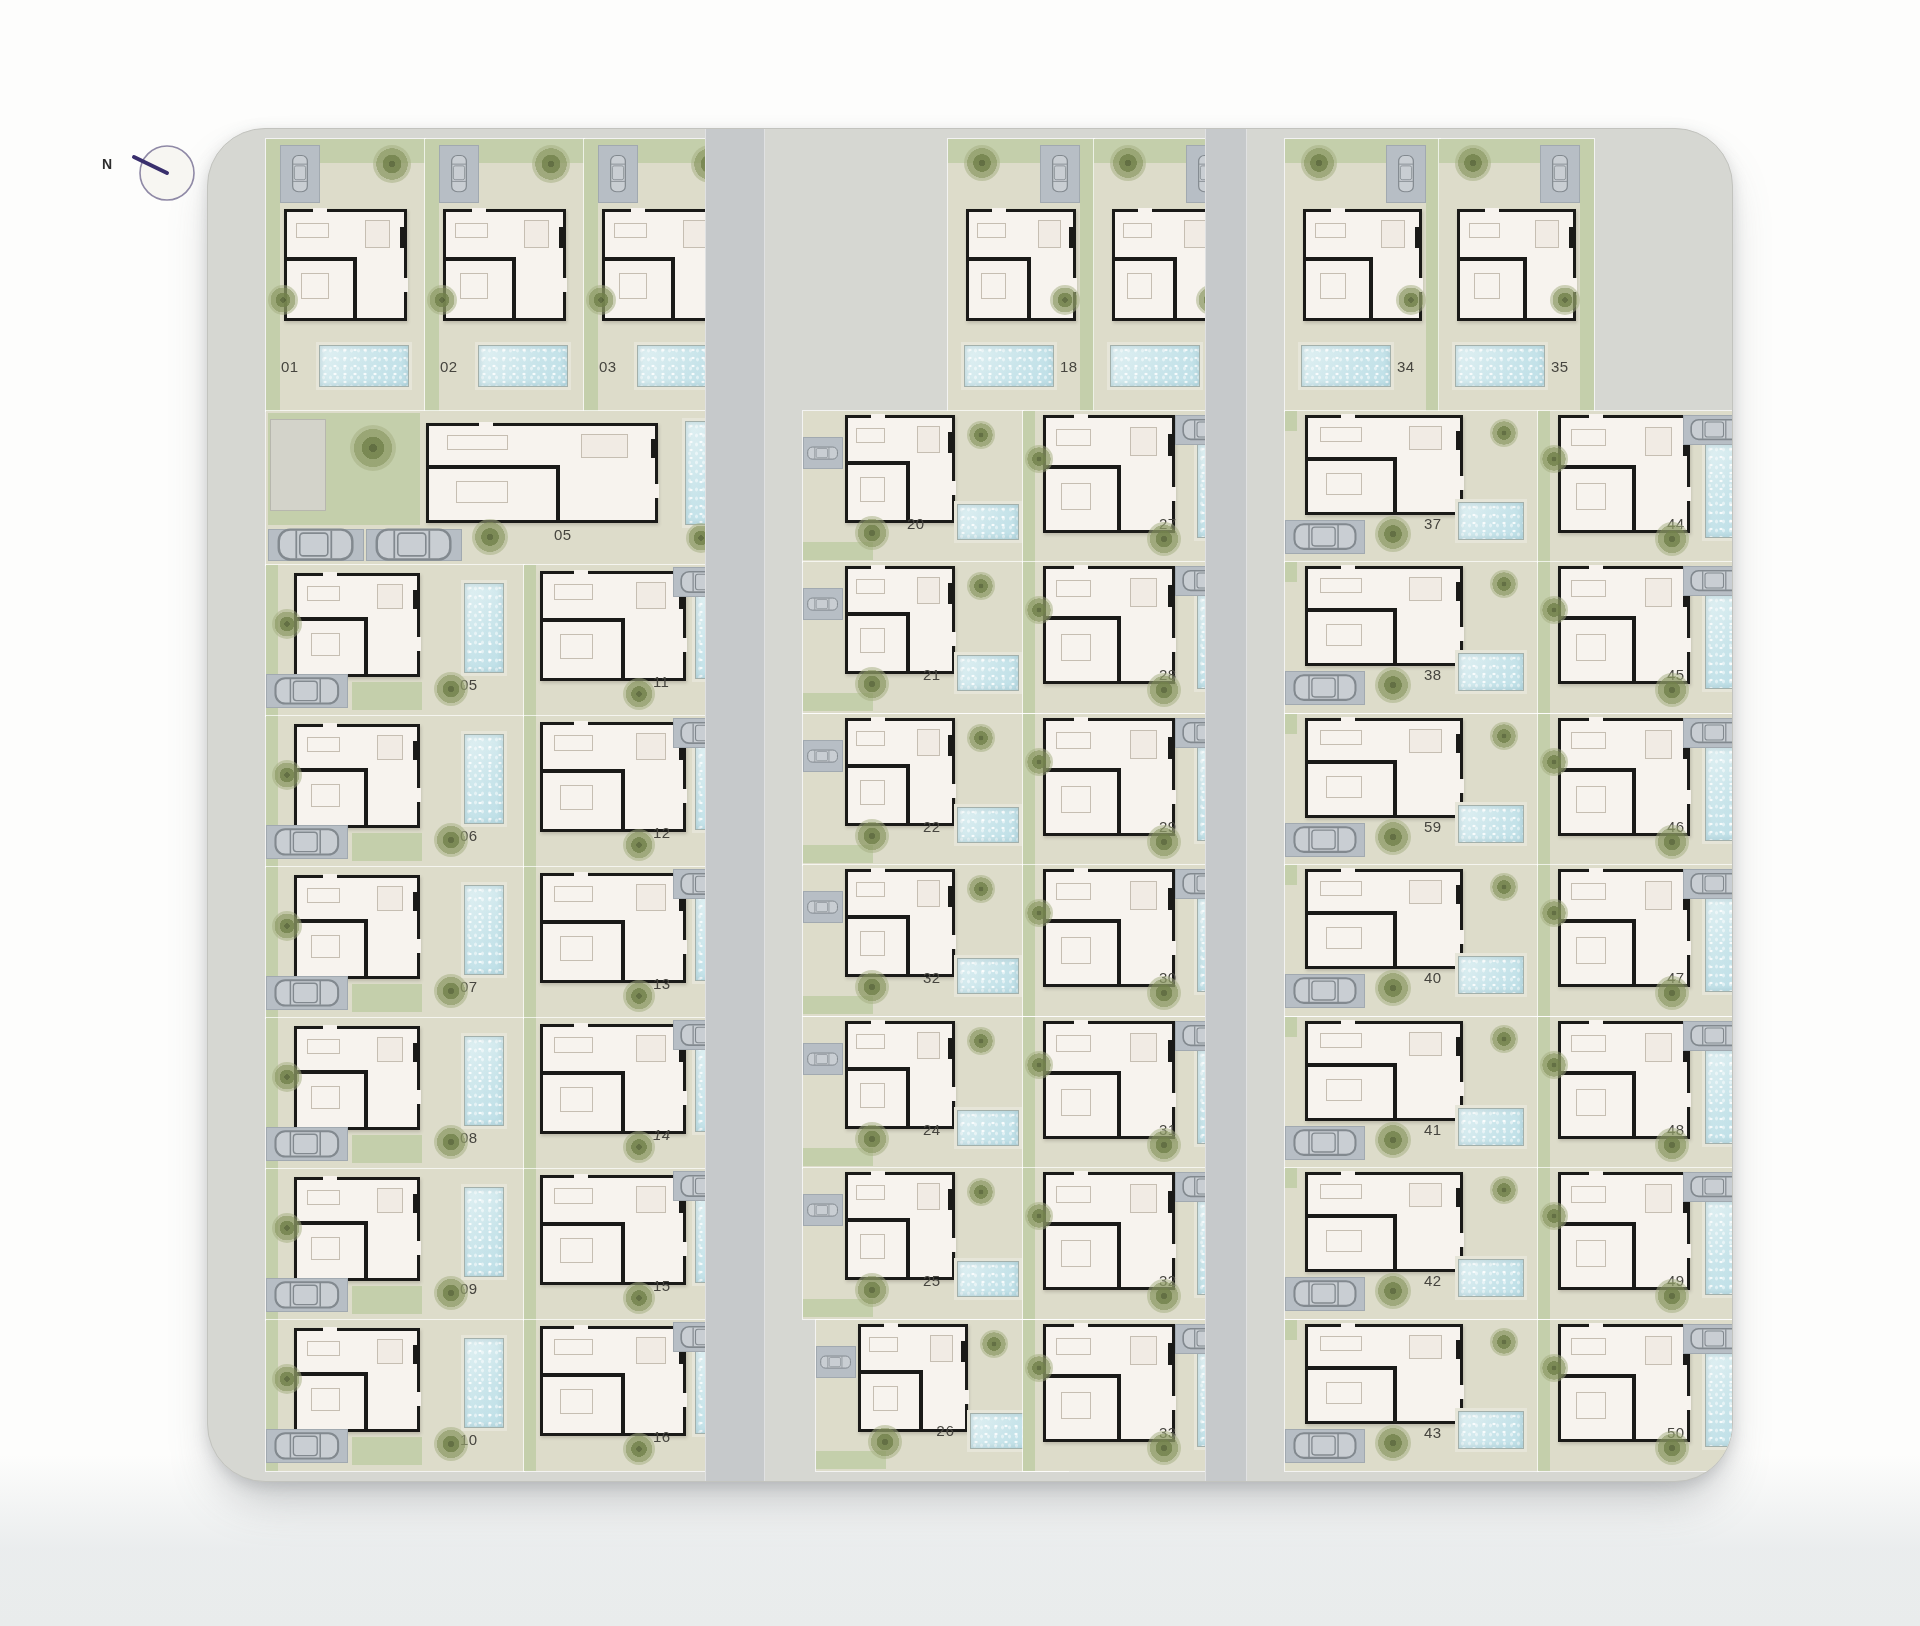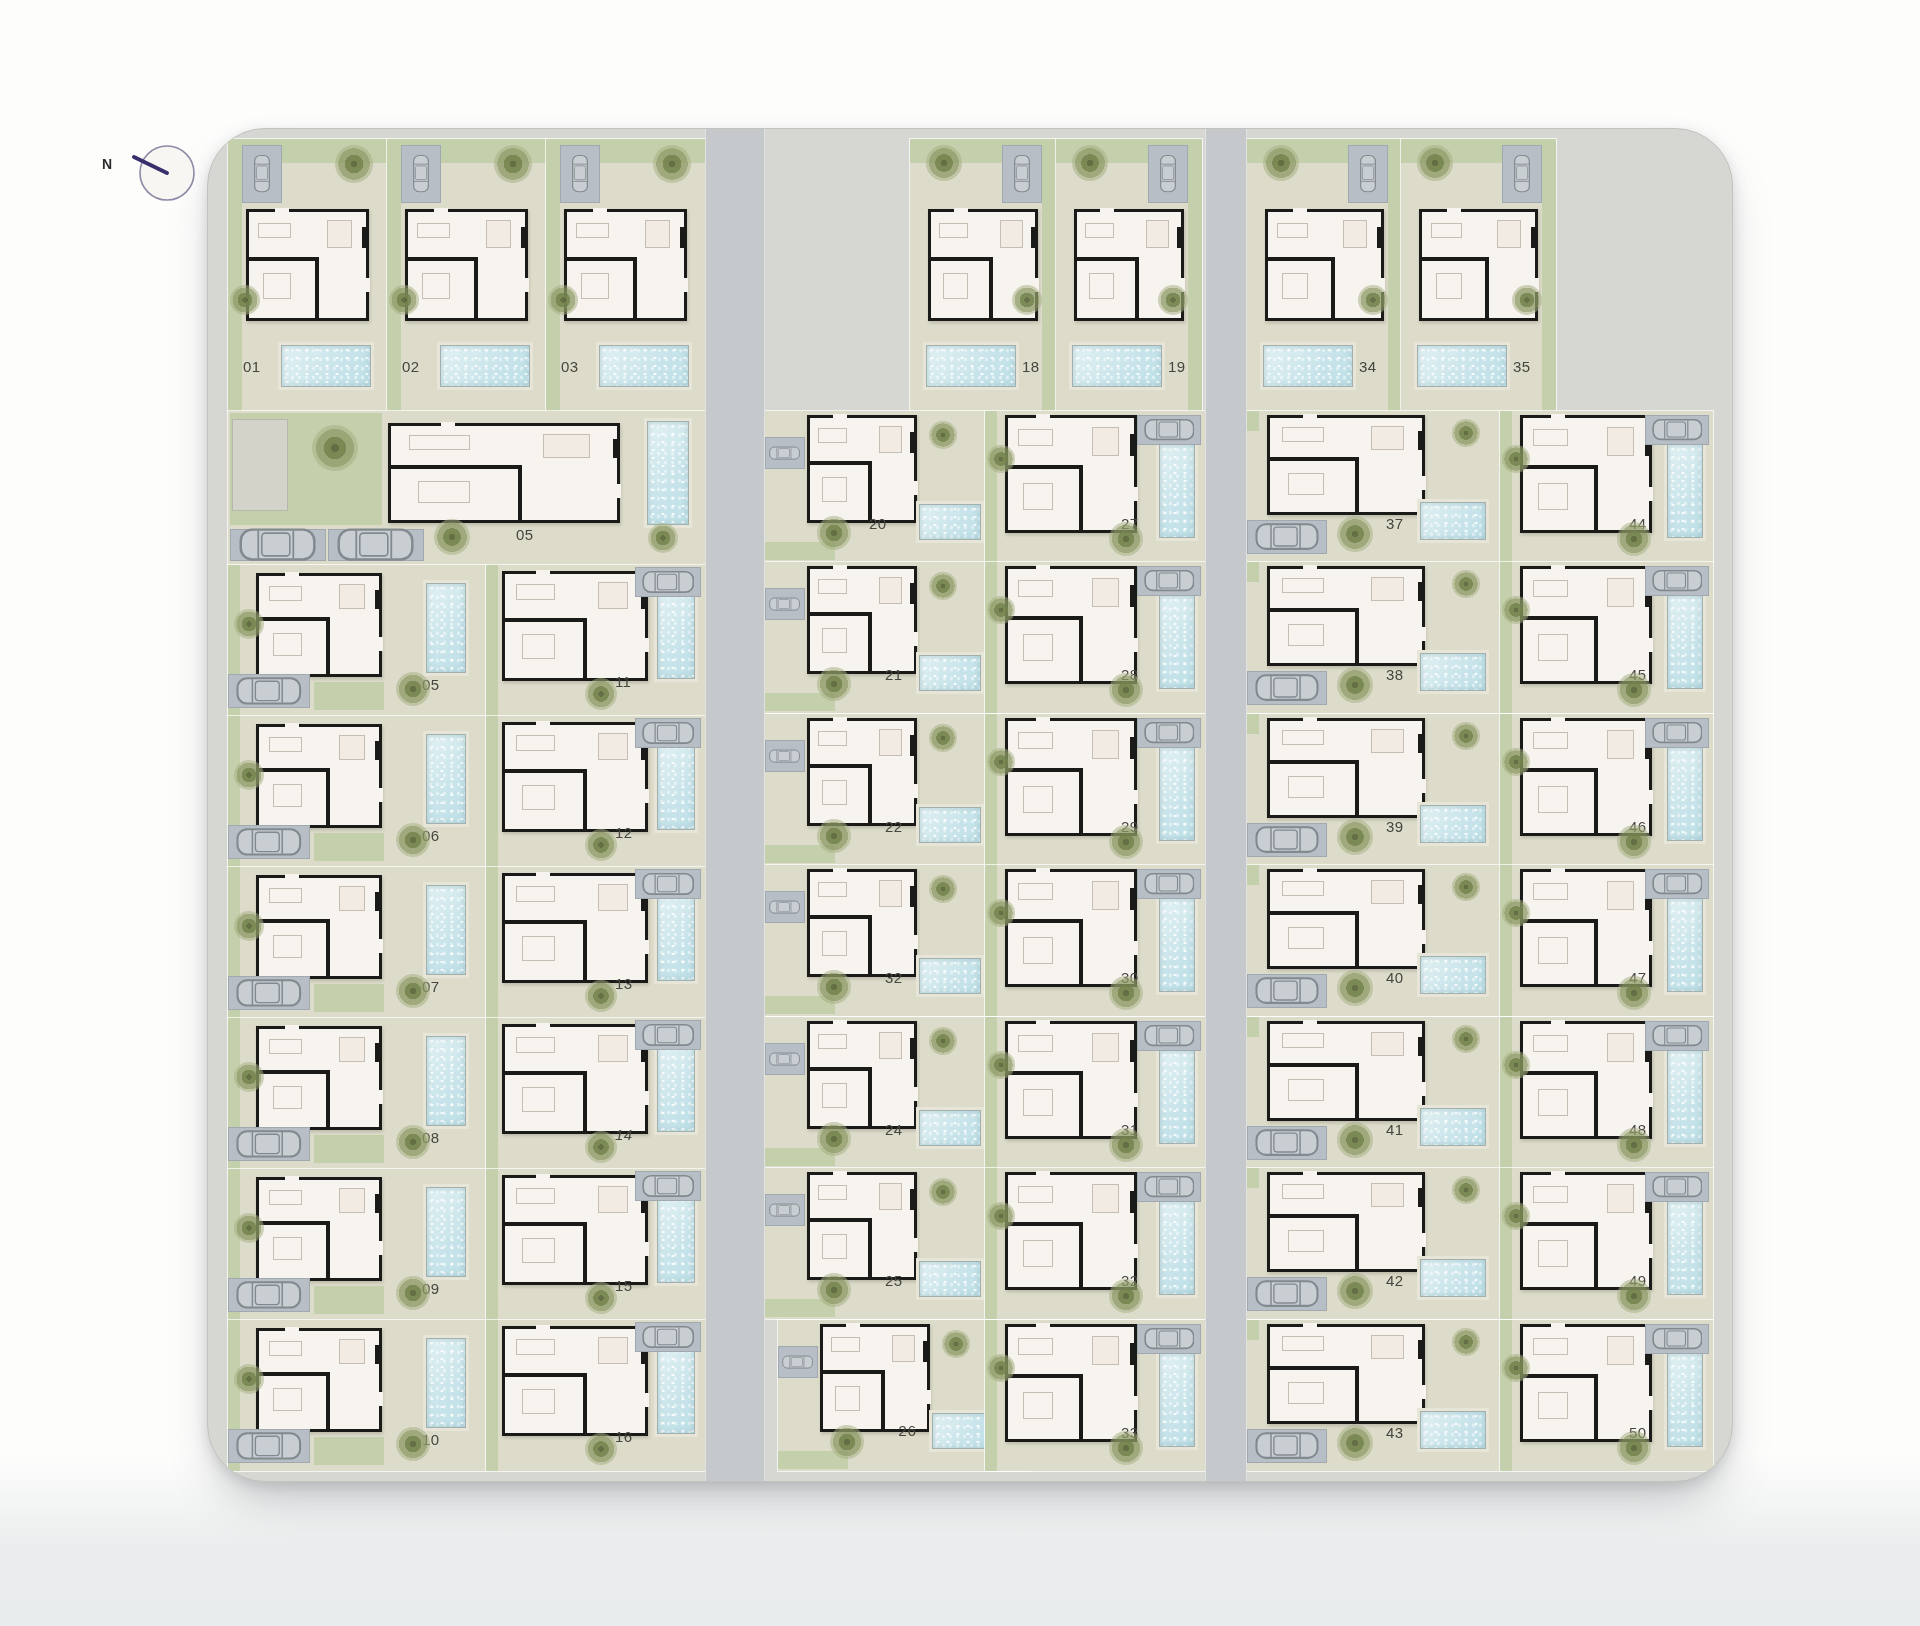--- a/index.html
+++ b/index.html
@@ -17,21 +17,21 @@
     background:linear-gradient(180deg,rgba(233,235,236,0) 0%,rgba(231,234,235,.85) 55%,#e9ecec 100%);
     z-index:0;}
   .compass{position:absolute;left:100px;top:118px;width:120px;height:104px;z-index:3;}
   .compass .n{position:absolute;left:2px;top:38px;font-size:14px;font-weight:bold;color:#2d2d2d;}
   .site{position:absolute;left:207px;top:128px;width:1524px;height:1352px;
     border-radius:58px;background:var(--pavement);border:1px solid #c2c3be;
     box-shadow:0 26px 48px -14px rgba(110,115,120,.45),0 4px 14px rgba(120,125,128,.25);
     overflow:hidden;z-index:2;}
   .road{position:absolute;top:0;height:1352px;background:var(--road);
     box-shadow:inset 1px 0 0 rgba(255,255,255,.45),inset -1px 0 0 rgba(255,255,255,.45);}
-  .plot{position:absolute;background:var(--patio);outline:1px solid rgba(255,255,255,.7);}
+  .plot{position:absolute;background:var(--patio);outline:1px solid rgba(255,255,255,.7);margin-left:38px;}
   .garden{position:absolute;background:var(--garden);}
   .shed{position:absolute;background:var(--shed);border:1px solid #b7b7ae;box-sizing:border-box;}
   .house{position:absolute;background:var(--house-fill);border:3px solid var(--wall);
     box-sizing:border-box;box-shadow:1px 2px 3px rgba(90,85,75,.25);}
   .house i{position:absolute;display:block;}
   .house .w1{left:0;top:42%;width:56%;height:4px;background:var(--wall);}
   .house .w2{left:56%;top:42%;width:4px;height:58%;background:var(--wall);}
   .house .w3{right:0;top:14%;width:4px;height:20%;background:var(--wall);}
   .house .g1{left:22%;top:-4px;width:14px;height:5px;background:var(--house-fill);}
   .house .g2{right:-4px;top:62%;width:5px;height:14px;background:var(--house-fill);}
@@ -1001,21 +1001,21 @@
         <i class="w1"></i>
         <i class="w2"></i>
         <i class="w3"></i>
         <i class="g1"></i>
         <i class="g2"></i>
         <i class="f1"></i>
         <i class="f2"></i>
         <i class="f3"></i>
       </div>
       <div class="pool" style="left: 173px; top: 91px; width: 64px; height: 36px; position: absolute;"></div>
-      <span class="plotnum" style="left: 139px; top: 105px; position: absolute;">39</span>
+      <span class="plotnum" style="left: 139px; top: 105px; position: absolute;">59</span>
       <div class="tree" style="left: 90px; top: 105px; width: 36px; height: 36px; position: absolute;"></div>
       <div class="tree" style="left: 205px; top: 8px; width: 28px; height: 28px; position: absolute;"></div>
     </div>
     <div class="plot" style="left: 1039px; top: 736px; width: 253px; height: 151px; position: absolute;">
       <div class="drive" style="left: 0px; top: 109px; width: 80px; height: 34px; position: absolute;">
         <svg viewBox="0 0 44 20" xmlns="http://www.w3.org/2000/svg">
           <rect x="1" y="1.5" width="42" height="17" rx="6.5" fill="rgba(255,255,255,0.25)" stroke="#82898f" stroke-width="1.4"></rect>
           <line x1="11" y1="2" x2="11" y2="18" stroke="#82898f" stroke-width="1"></line>
           <line x1="31" y1="2" x2="31" y2="18" stroke="#82898f" stroke-width="1"></line>
           <rect x="13" y="3.5" width="16" height="13" rx="2" fill="none" stroke="#82898f" stroke-width="0.9"></rect>

